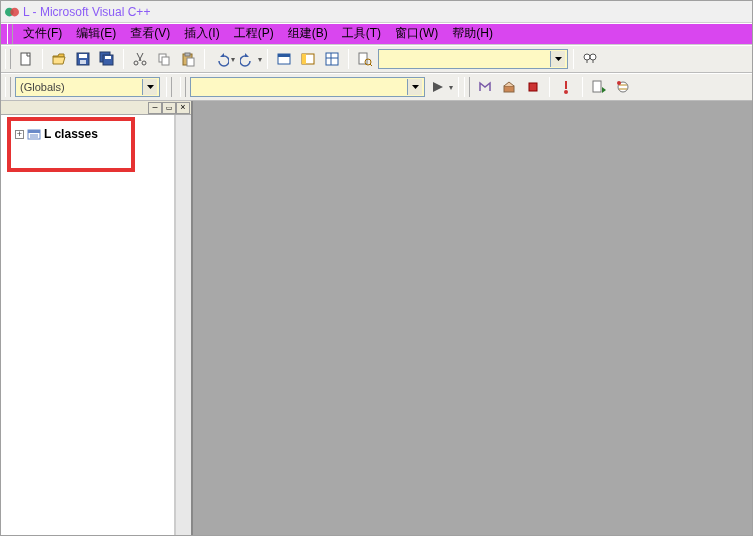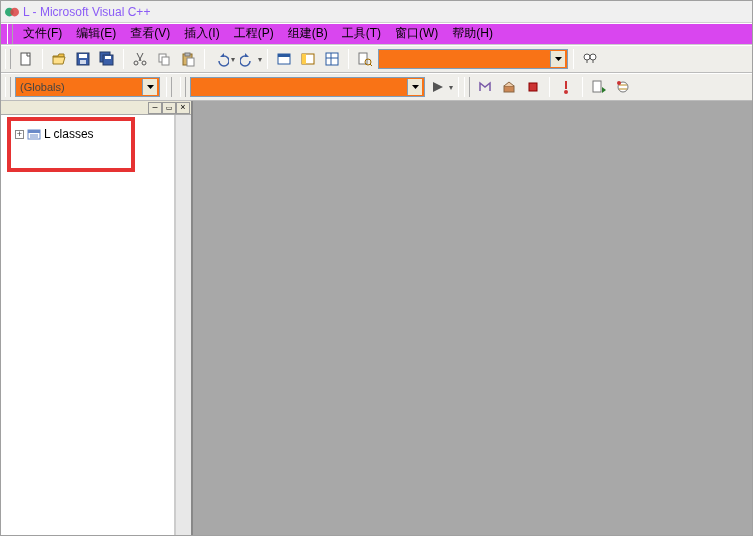--- a/index.html
+++ b/index.html
@@ -57,21 +57,21 @@
   .tb-btn {
     width: 22px; height: 22px;
     border: 1px solid transparent;
     display: flex; align-items:center; justify-content:center;
     cursor: default;
   }
   .sep { width:1px; height:20px; background:#bbb; margin:0 3px; border-right:1px solid #fff; }
   .combo {
     height: 20px;
     border: 1px solid #7f9db9;
-    background: #f97316;
+    background: #fef9c3;
     display: flex;
     align-items: center;
     padding: 0 2px 0 4px;
     font-size: 11px;
     color: #000;
     justify-content: space-between;
   }
   .combo .arrow {
     width: 15px; height: 16px;
     background: #ece9d8;
@@ -372,20 +372,20 @@
         <div class="highlight-box"></div>
         <div class="tree-row">
           <span class="expander">+</span>
           <span class="tree-icon">
             <svg viewBox="0 0 14 14">
                 <rect x="1" y="3" width="12" height="9" fill="#fff" stroke="#6a8ac8"></rect>
                 <rect x="1" y="3" width="12" height="3" fill="#6a8ac8"></rect>
                 <path d="M3 8h8M3 10h8" stroke="#6a8ac8"></path>
               </svg>
           </span>
-          <span style="font-weight:normal">L classes</span>
+          <span style="font-weight:bold">L classes</span>
         </div>
       </div>
       <div class="scrollbar-v"></div>
     </div>
   </div>
   <div class="client-area"></div>
 </div>
 
 </body></html>

